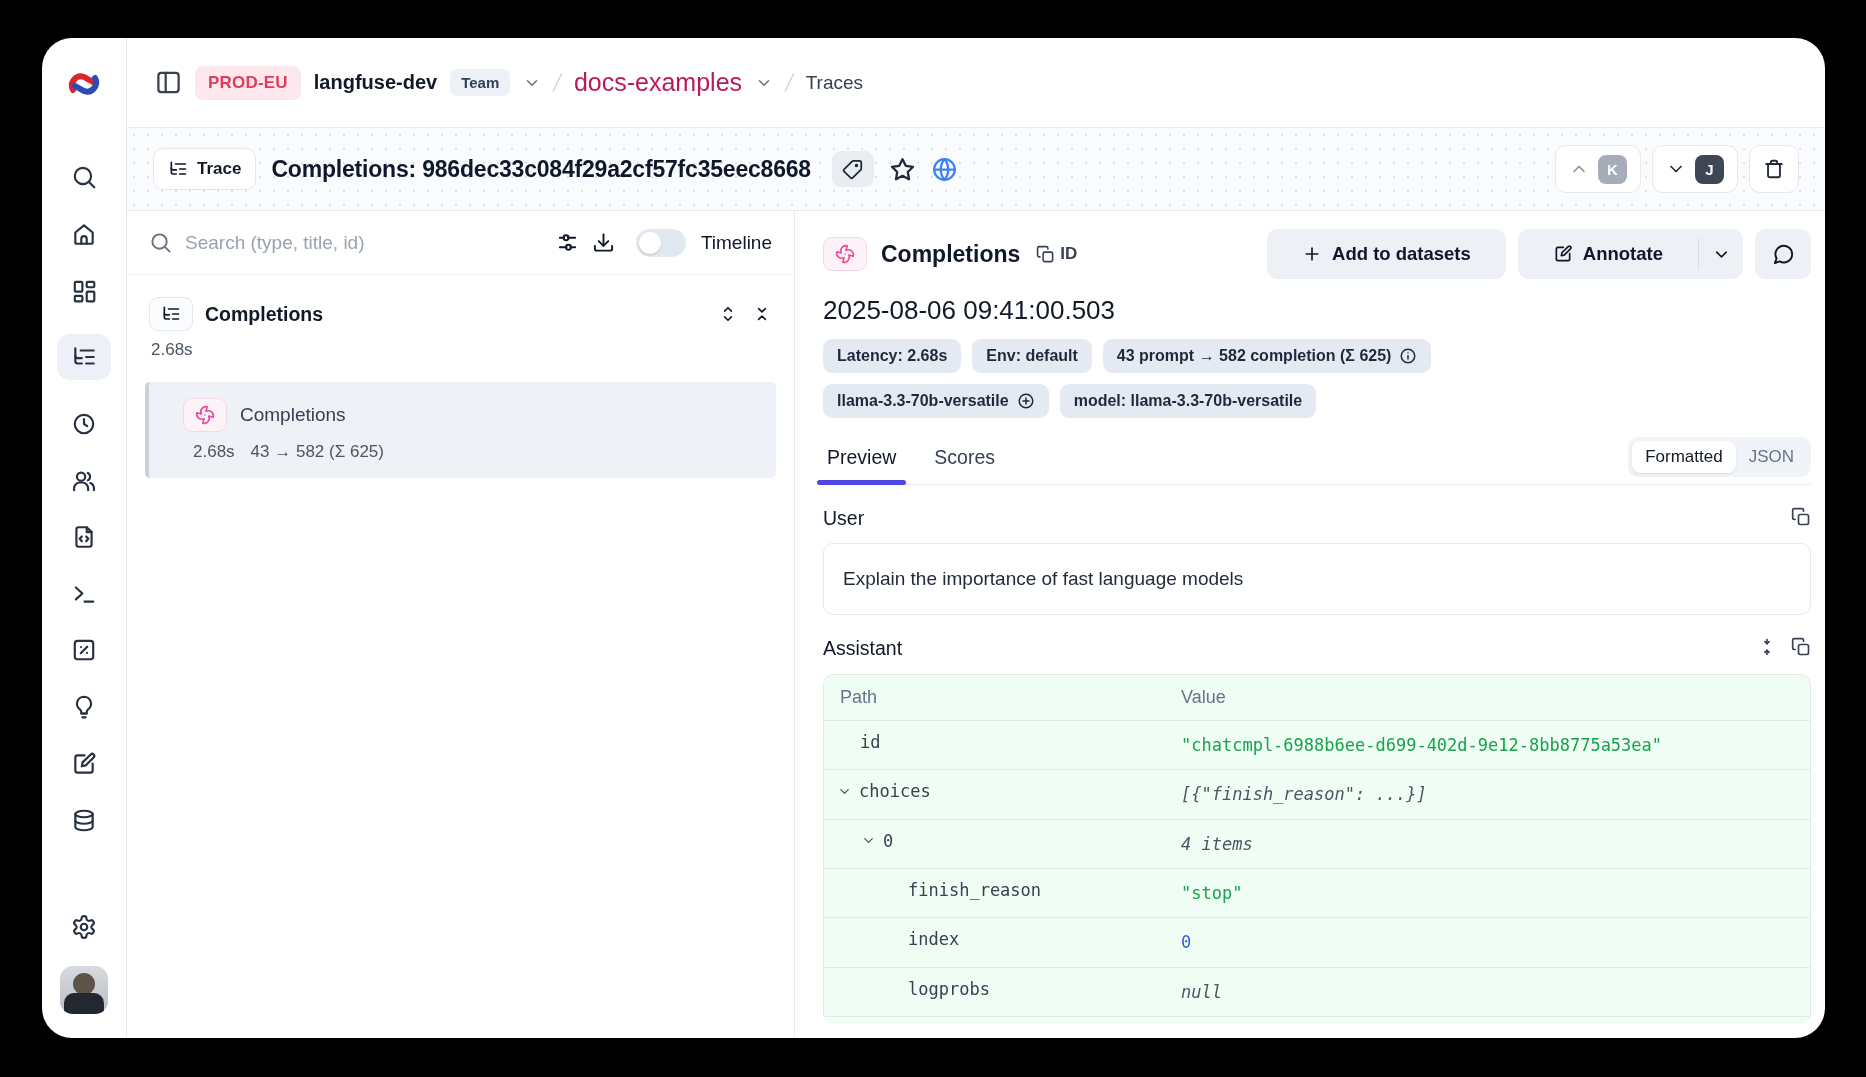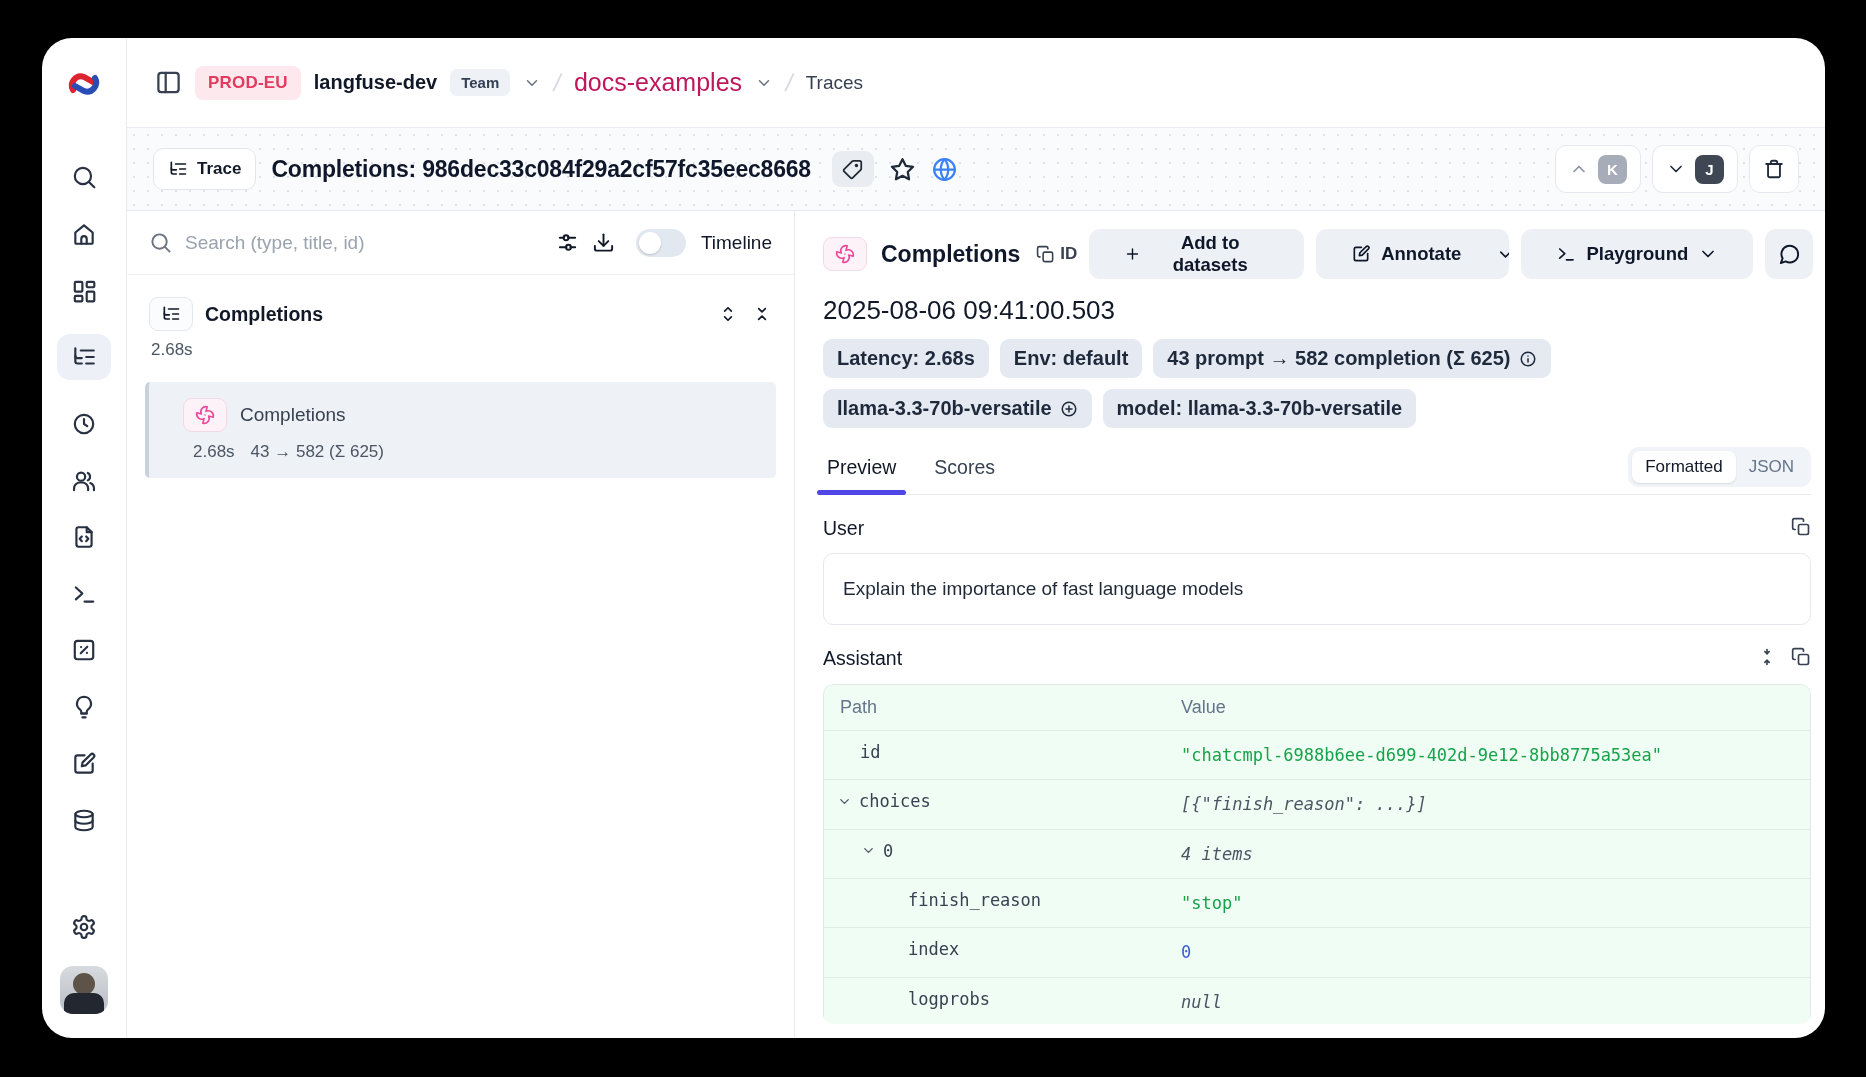--- a/index.html
+++ b/index.html
@@ -98,21 +98,21 @@
   .split { display:flex; align-items:stretch; background:#edf0f5; border-radius:11px; overflow:hidden; }
   .split .btn { border-radius:0; background:transparent; }
   .split-div { width:1px; background:#d9dee6; margin:9px 0; }
   .split-chev { display:grid; place-items:center; width:44px; color:#111827; cursor:pointer; }
   .split-chev svg { width:19px; height:19px; }
   .chat-btn { width:56px; justify-content:center; padding:0; }
   .chat-btn svg { width:23px; height:23px; }
 
   .timestamp { font-size:26px; color:#111827; margin-top:16px; flex:0 0 auto; }
   .badges { display:flex; flex-wrap:wrap; gap:11px; margin-top:13px; flex:0 0 auto; max-width:760px; }
-  .meta-badge { background:#e5eaf2; border-radius:9px; padding:8px 14px; font-size:20px; font-weight:700; color:#1e293b; display:inline-flex; align-items:center; gap:8px; white-space:nowrap; }
+  .meta-badge { background:#e5eaf2; border-radius:9px; padding:8px 14px; font-size:16px; font-weight:700; color:#1e293b; display:inline-flex; align-items:center; gap:8px; white-space:nowrap; }
   .meta-badge svg { width:18px; height:18px; color:#1e293b; }
 
   .tabs { display:flex; align-items:flex-end; border-bottom:1px solid #e7eaee; margin-top:18px; flex:0 0 auto; }
   .tab { font-size:19.5px; padding:10px 4px 15px; margin-right:30px; position:relative; cursor:pointer; }
   .tab-active { color:#111827; font-weight:500; }
   .tab-active::after { content:""; position:absolute; left:-6px; right:-6px; bottom:-1px; height:5px; background:#4f46e5; border-radius:3px; }
   .tab-idle { color:#374151; }
   .seg-wrap { margin-left:auto; margin-bottom:7px; background:#f0f3f7; border-radius:10px; padding:4px; display:flex; font-size:17px; }
   .seg { padding:6px 13px; border-radius:8px; color:#64748b; cursor:pointer; }
   .seg-active { background:#fff; color:#111827; font-weight:500; box-shadow:0 1px 2px rgba(15,23,42,.10); }
@@ -447,30 +447,20 @@
                   </svg>
                 <span>Annotate</span>
               </button>
               <div class="split-div"></div>
               <div class="split-chev">
                   <svg class="ic" viewBox="0 0 24 24">
                     <path d="m6 9 6 6 6-6"></path>
                   </svg>
                 </div>
             </div>
-            <button class="btn">
-              <svg class="ic" viewBox="0 0 24 24">
-                  <path d="m4.5 17 6-5.5-6-5.5"></path>
-                  <path d="M12.5 19h8"></path>
-                </svg>
-              <span>Playground</span>
-              <svg class="ic" viewBox="0 0 24 24" width="17" height="17">
-                  <path d="m6 9 6 6 6-6"></path>
-                </svg>
-            </button>
             <button class="btn chat-btn">
               <svg class="ic" viewBox="0 0 24 24">
                   <path d="M21 11.7a8.7 8.7 0 0 1-13 7.5L3 21l1.8-5a8.7 8.7 0 1 1 16.2-4.3Z"></path>
                 </svg>
             </button>
           </div>
         </div>
 
         <div class="timestamp">2025-08-06 09:41:00.503</div>
 

